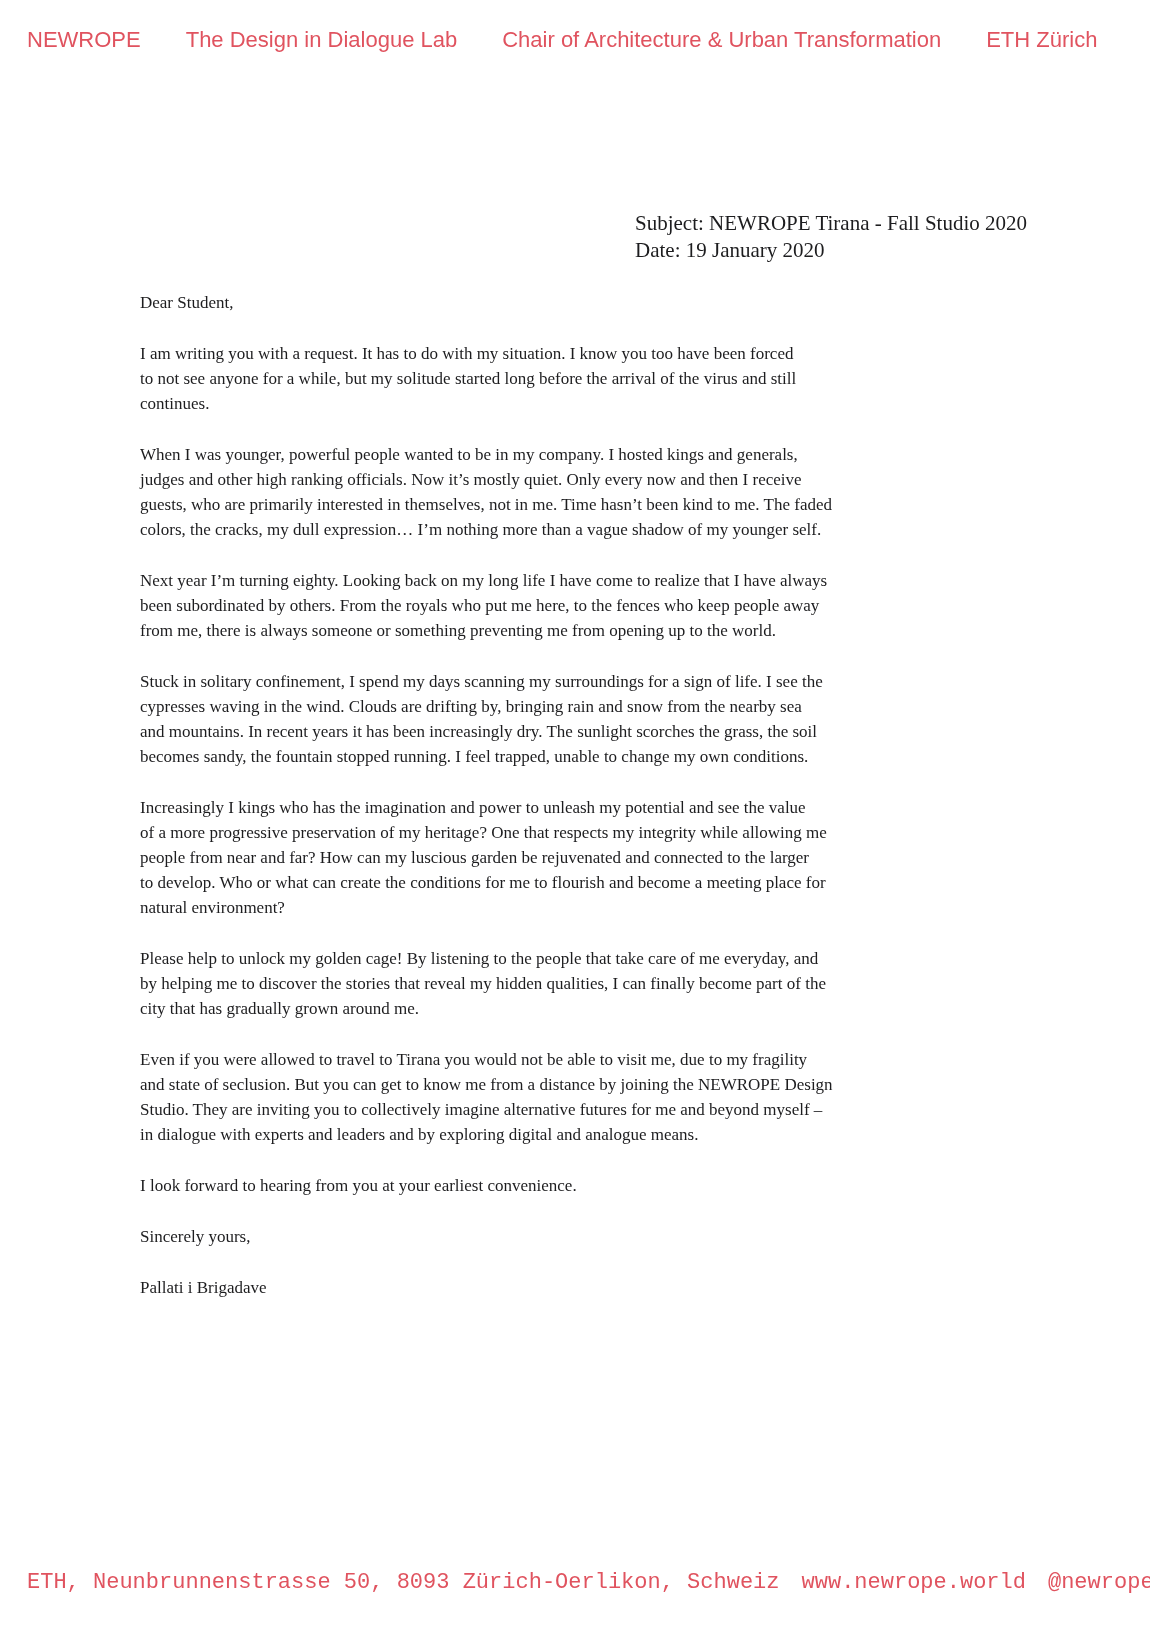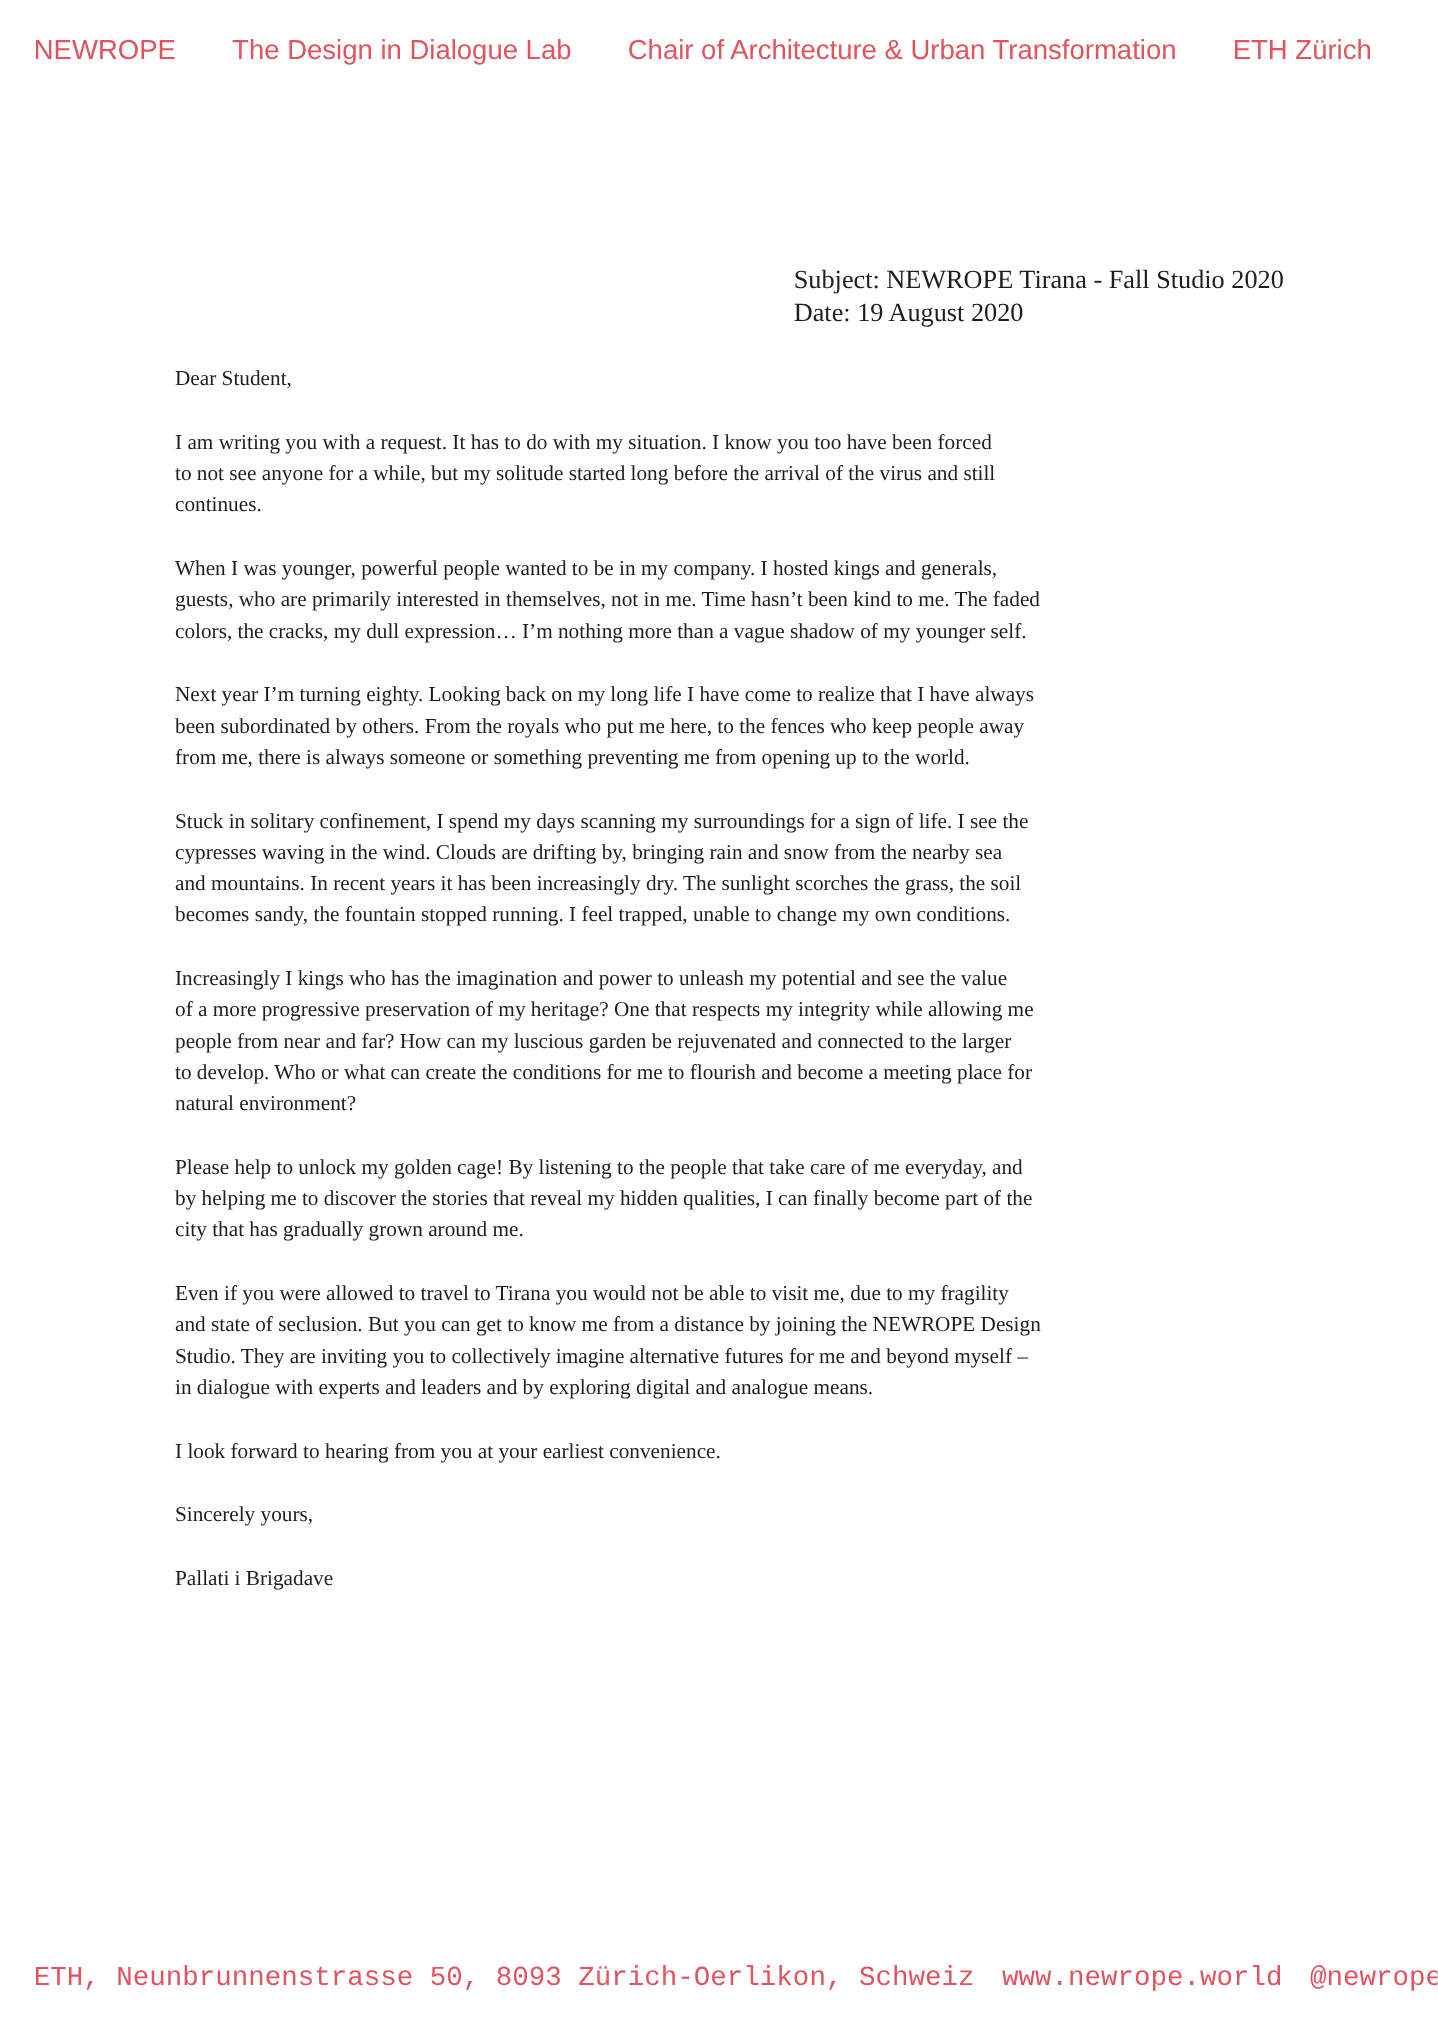--- a/index.html
+++ b/index.html
@@ -59,32 +59,33 @@
 
 <header class="masthead">
   <span>NEWROPE</span>
   <span>The Design in Dialogue Lab</span>
   <span>Chair of Architecture &amp; Urban Transformation</span>
   <span>ETH Zürich</span>
 </header>
 
 <section class="subject-block">
   <div>Subject: NEWROPE Tirana - Fall Studio 2020</div>
-  <div>Date: 19 August 2020</div>
+  <div>Date: 19 January 2020</div>
 </section>
 
 <main class="letter-body">
   <p class="para">Dear Student,</p>
   <div class="para">
       <div class="line">I am writing you with a request. It has to do with my situation. I know you too have been forced</div>
       <div class="line">to not see anyone for a while, but my solitude started long before the arrival of the virus and still</div>
       <div class="line">continues.</div>
     </div>
   <div class="para">
       <div class="line">When I was younger, powerful people wanted to be in my company. I hosted kings and generals,</div>
+      <div class="line">judges and other high ranking officials. Now it’s mostly quiet. Only every now and then I receive</div>
       <div class="line">guests, who are primarily interested in themselves, not in me. Time hasn’t been kind to me. The faded</div>
       <div class="line">colors, the cracks, my dull expression… I’m nothing more than a vague shadow of my younger self.</div>
     </div>
   <div class="para">
       <div class="line">Next year I’m turning eighty. Looking back on my long life I have come to realize that I have always</div>
       <div class="line">been subordinated by others. From the royals who put me here, to the fences who keep people away</div>
       <div class="line">from me, there is always someone or something preventing me from opening up to the world.</div>
     </div>
   <div class="para">
       <div class="line">Stuck in solitary confinement, I spend my days scanning my surroundings for a sign of life. I see the</div>

